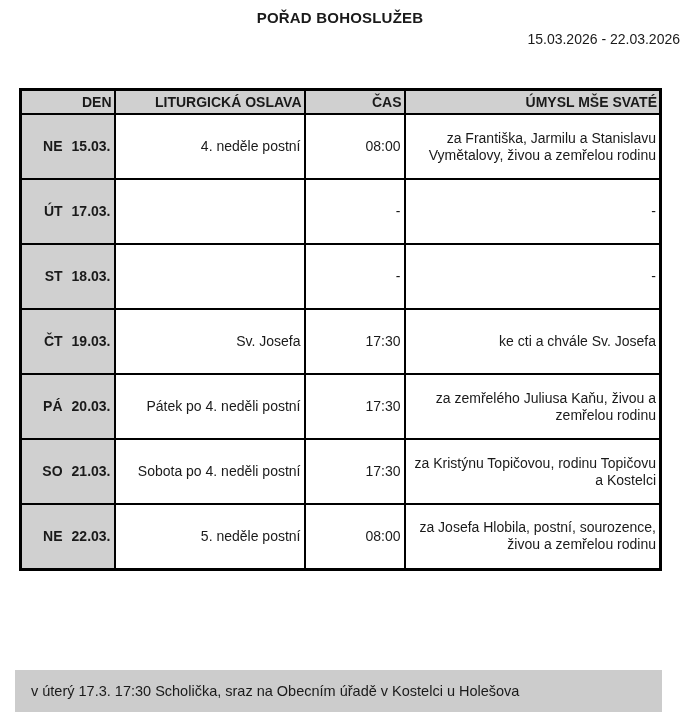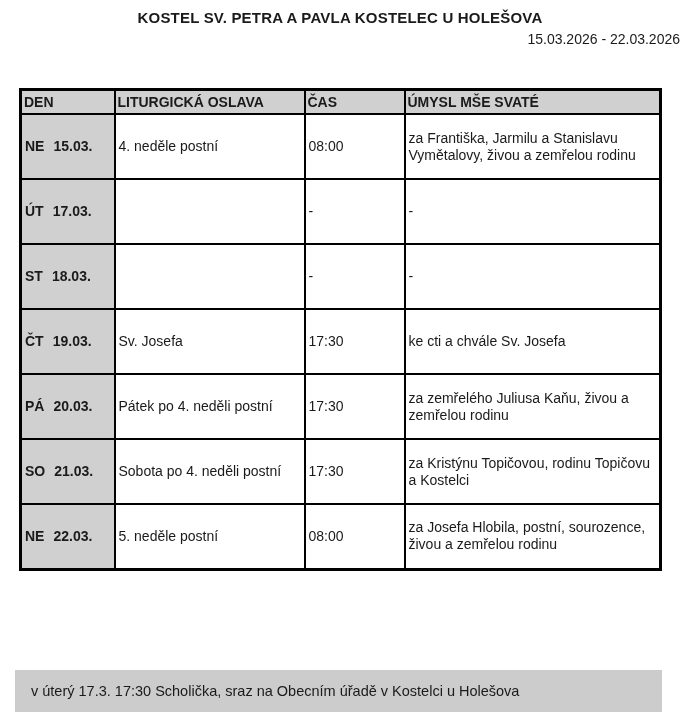--- a/index.html
+++ b/index.html
@@ -39,21 +39,21 @@
     left: 19px;
     top: 88px;
     width: 640px;
     border-collapse: collapse;
     table-layout: fixed;
     border: 3px solid var(--border, #000);
     font-size: 14px;
   }
   table.schedule td, table.schedule th {
     border: 2px solid var(--border, #000);
-    text-align: left;
+    text-align: right;
     vertical-align: middle;
     padding: 2px 3px;
     overflow: hidden;
     line-height: 17px;
   }
   table.schedule thead th {
     background: var(--header-bg, #d0d0d0);
     font-weight: bold;
     height: 20px;
     padding: 1px 2px;
@@ -86,21 +86,21 @@
     padding-left: 16px;
     font-size: 14.5px;
   }
 </style>
 </head>
 <body>
 
 <div class="page">
 
   <div class="title-block">
-    <div class="title-line2">KOSTEL SV. PETRA A PAVLA KOSTELEC U HOLEŠOVA</div>
+    <div class="title-line1">POŘAD BOHOSLUŽEB</div>
     <div class="title-date">15.03.2026 - 22.03.2026</div>
   </div>
 
   <table class="schedule">
     <colgroup>
       <col style="width:94px">
       <col style="width:190px">
       <col style="width:100px">
       <col style="width:256px">
     </colgroup>

